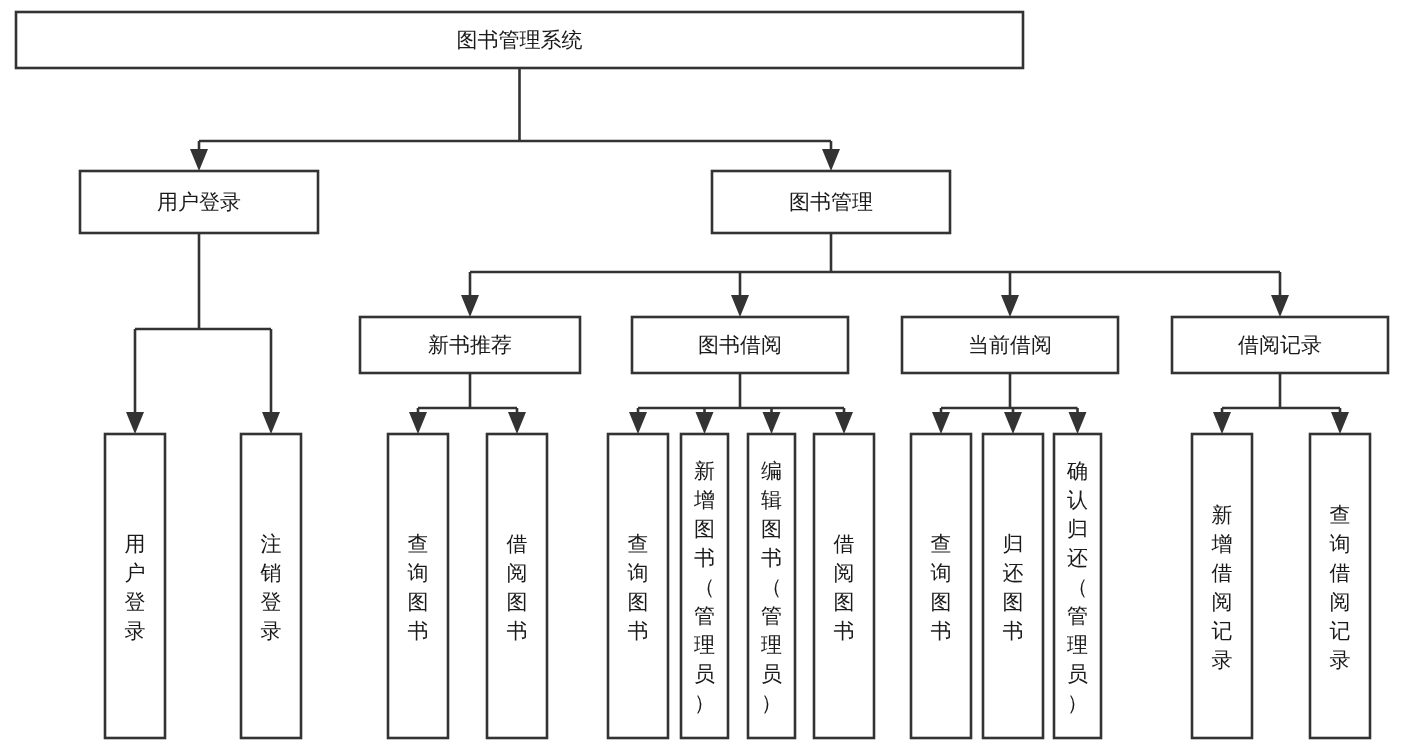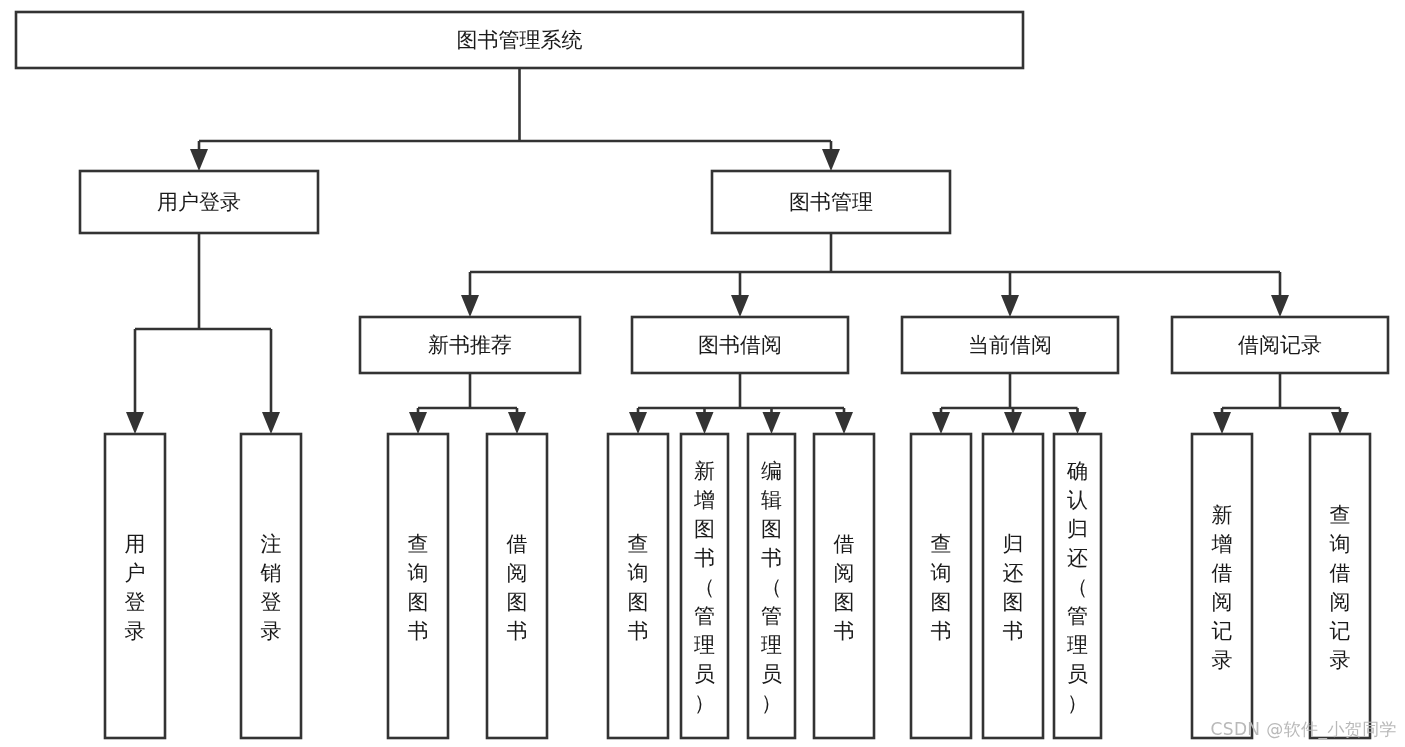--- a/index.html
+++ b/index.html
@@ -203,14 +203,13 @@
           <rect x="1192" y="434" width="60" height="304" class="node-box"></rect>
           <text x="1222" y="521.62" class="node-label-v"><tspan x="1222" dy="0">新</tspan><tspan x="1222" dy="29">增</tspan><tspan x="1222" dy="29">借</tspan><tspan x="1222" dy="29">阅</tspan><tspan x="1222" dy="29">记</tspan><tspan x="1222" dy="29">录</tspan></text>
         </g>
         <g>
           <rect x="1310" y="434" width="60" height="304" class="node-box"></rect>
           <text x="1340" y="521.62" class="node-label-v"><tspan x="1340" dy="0">查</tspan><tspan x="1340" dy="29">询</tspan><tspan x="1340" dy="29">借</tspan><tspan x="1340" dy="29">阅</tspan><tspan x="1340" dy="29">记</tspan><tspan x="1340" dy="29">录</tspan></text>
         </g>
       </g>
   </svg>
 
-  <div class="watermark">CSDN @软件_小贺同学</div>
 </div>
 
 </body></html>

